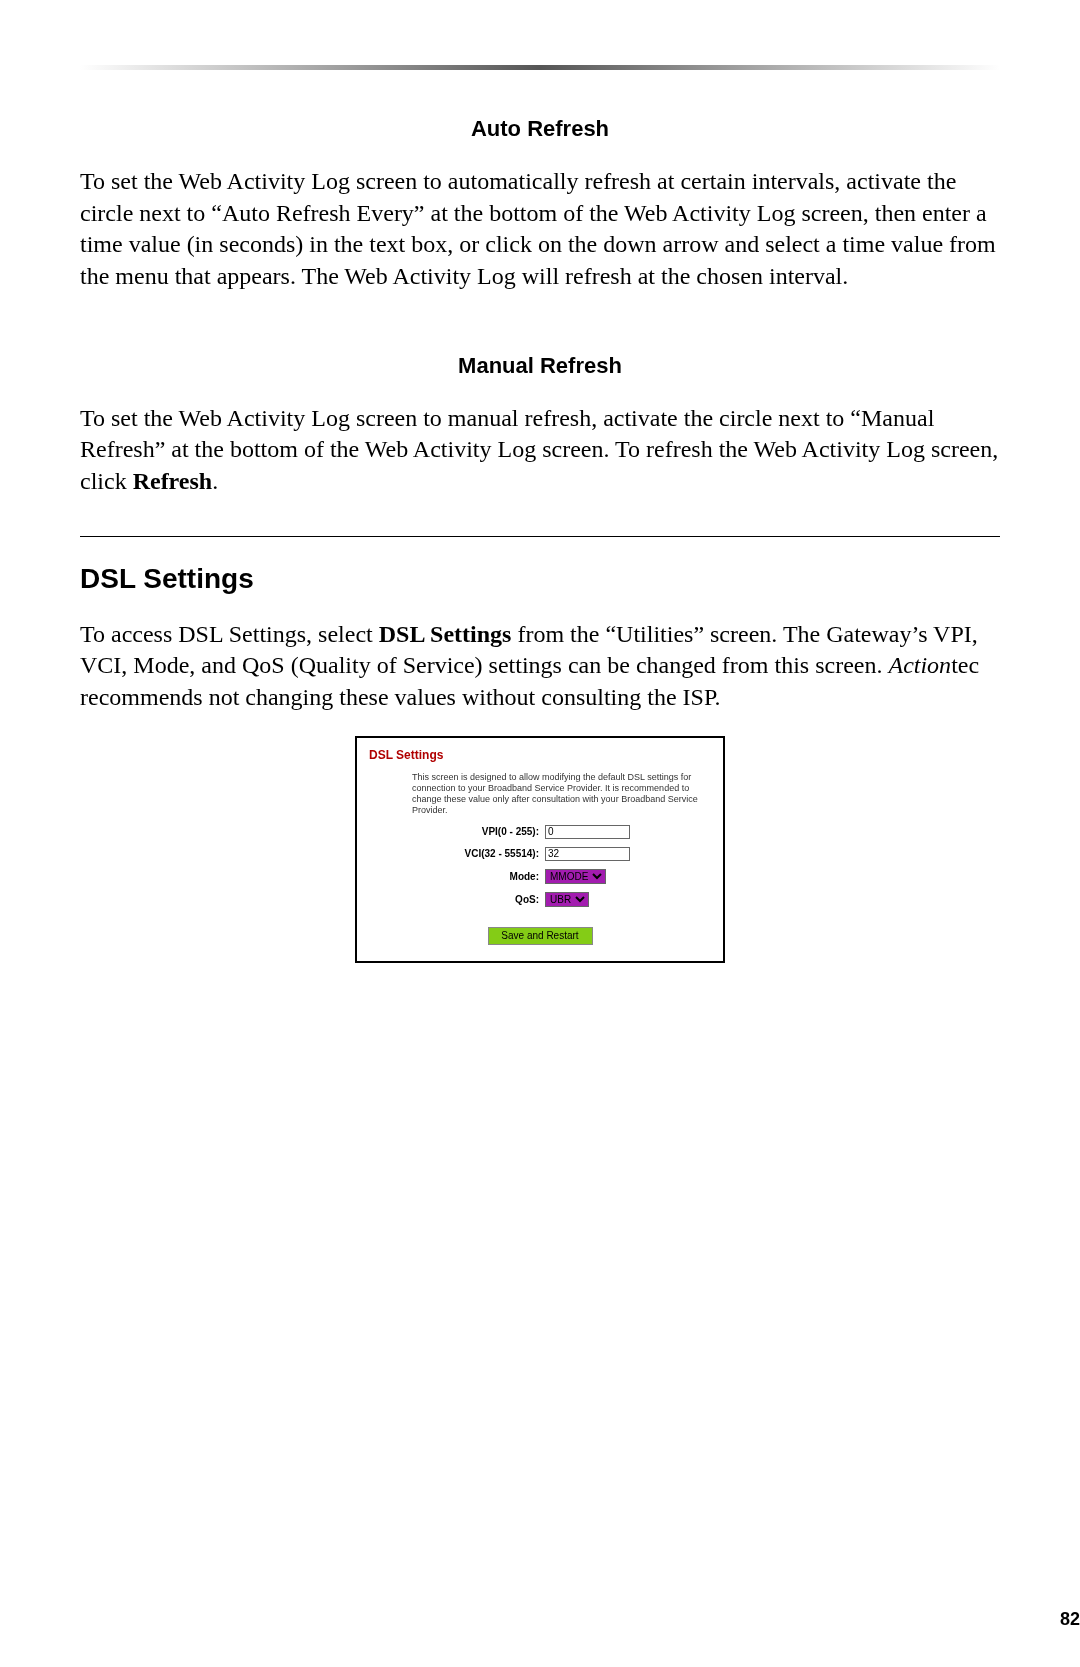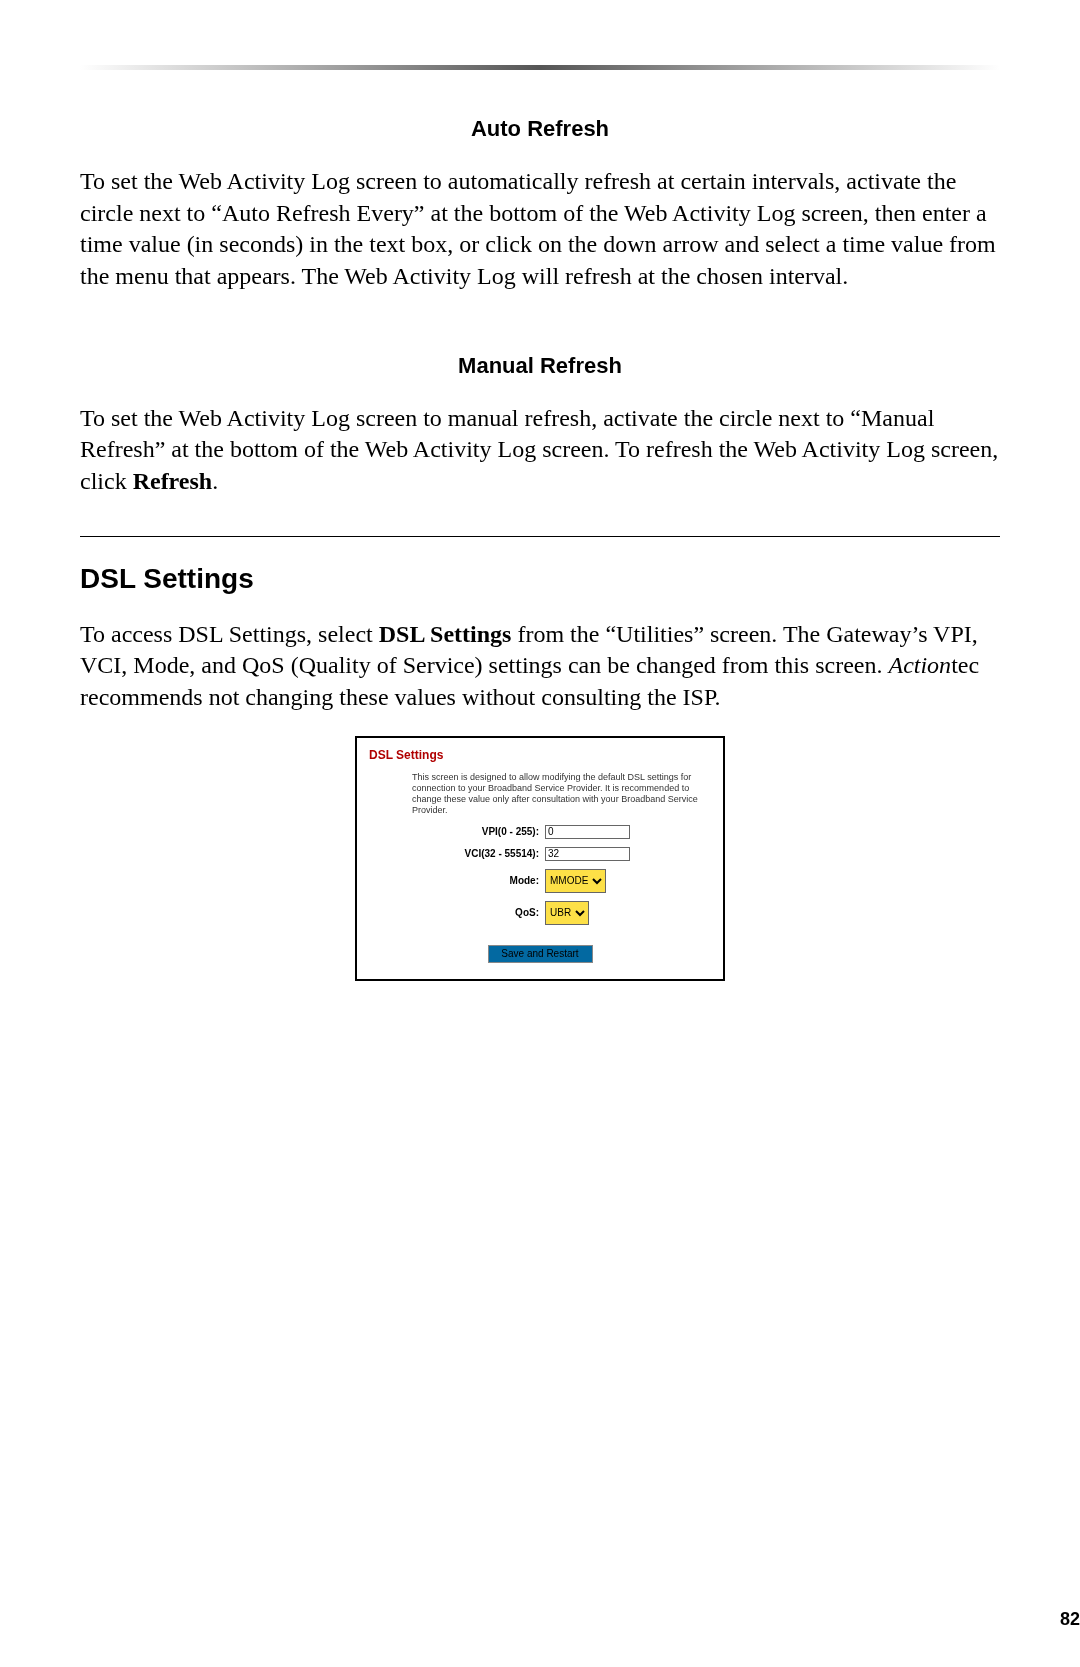--- a/index.html
+++ b/index.html
@@ -97,34 +97,34 @@
     width: 85px;
     height: 14px;
     border: 1px solid #666;
     font-size: 10px;
     padding: 0 2px;
     font-family: Verdana, Arial, sans-serif;
     font-weight: normal;
     box-sizing: border-box;
   }
   .dsl-panel .form-select {
-    height: 24px;
+    height: 15px;
     font-size: 10px;
     border: 1px solid #666;
     font-family: Verdana, Arial, sans-serif;
-    background: #fde047;
+    background: #a21caf;
   }
   .dsl-panel .save-btn {
     display: block;
     margin: 20px auto 0 auto;
     width: 105px;
     height: 18px;
     font-size: 10px;
     font-family: Verdana, Arial, sans-serif;
-    background: #0369a1;
+    background: #84cc16;
     border: 1px solid #888;
   }
   .page-number {
     position: absolute;
     bottom: 37px;
     left: 0;
     right: 0;
     text-align: right;
     font-family: Verdana, Arial, sans-serif;
     font-weight: bold;

